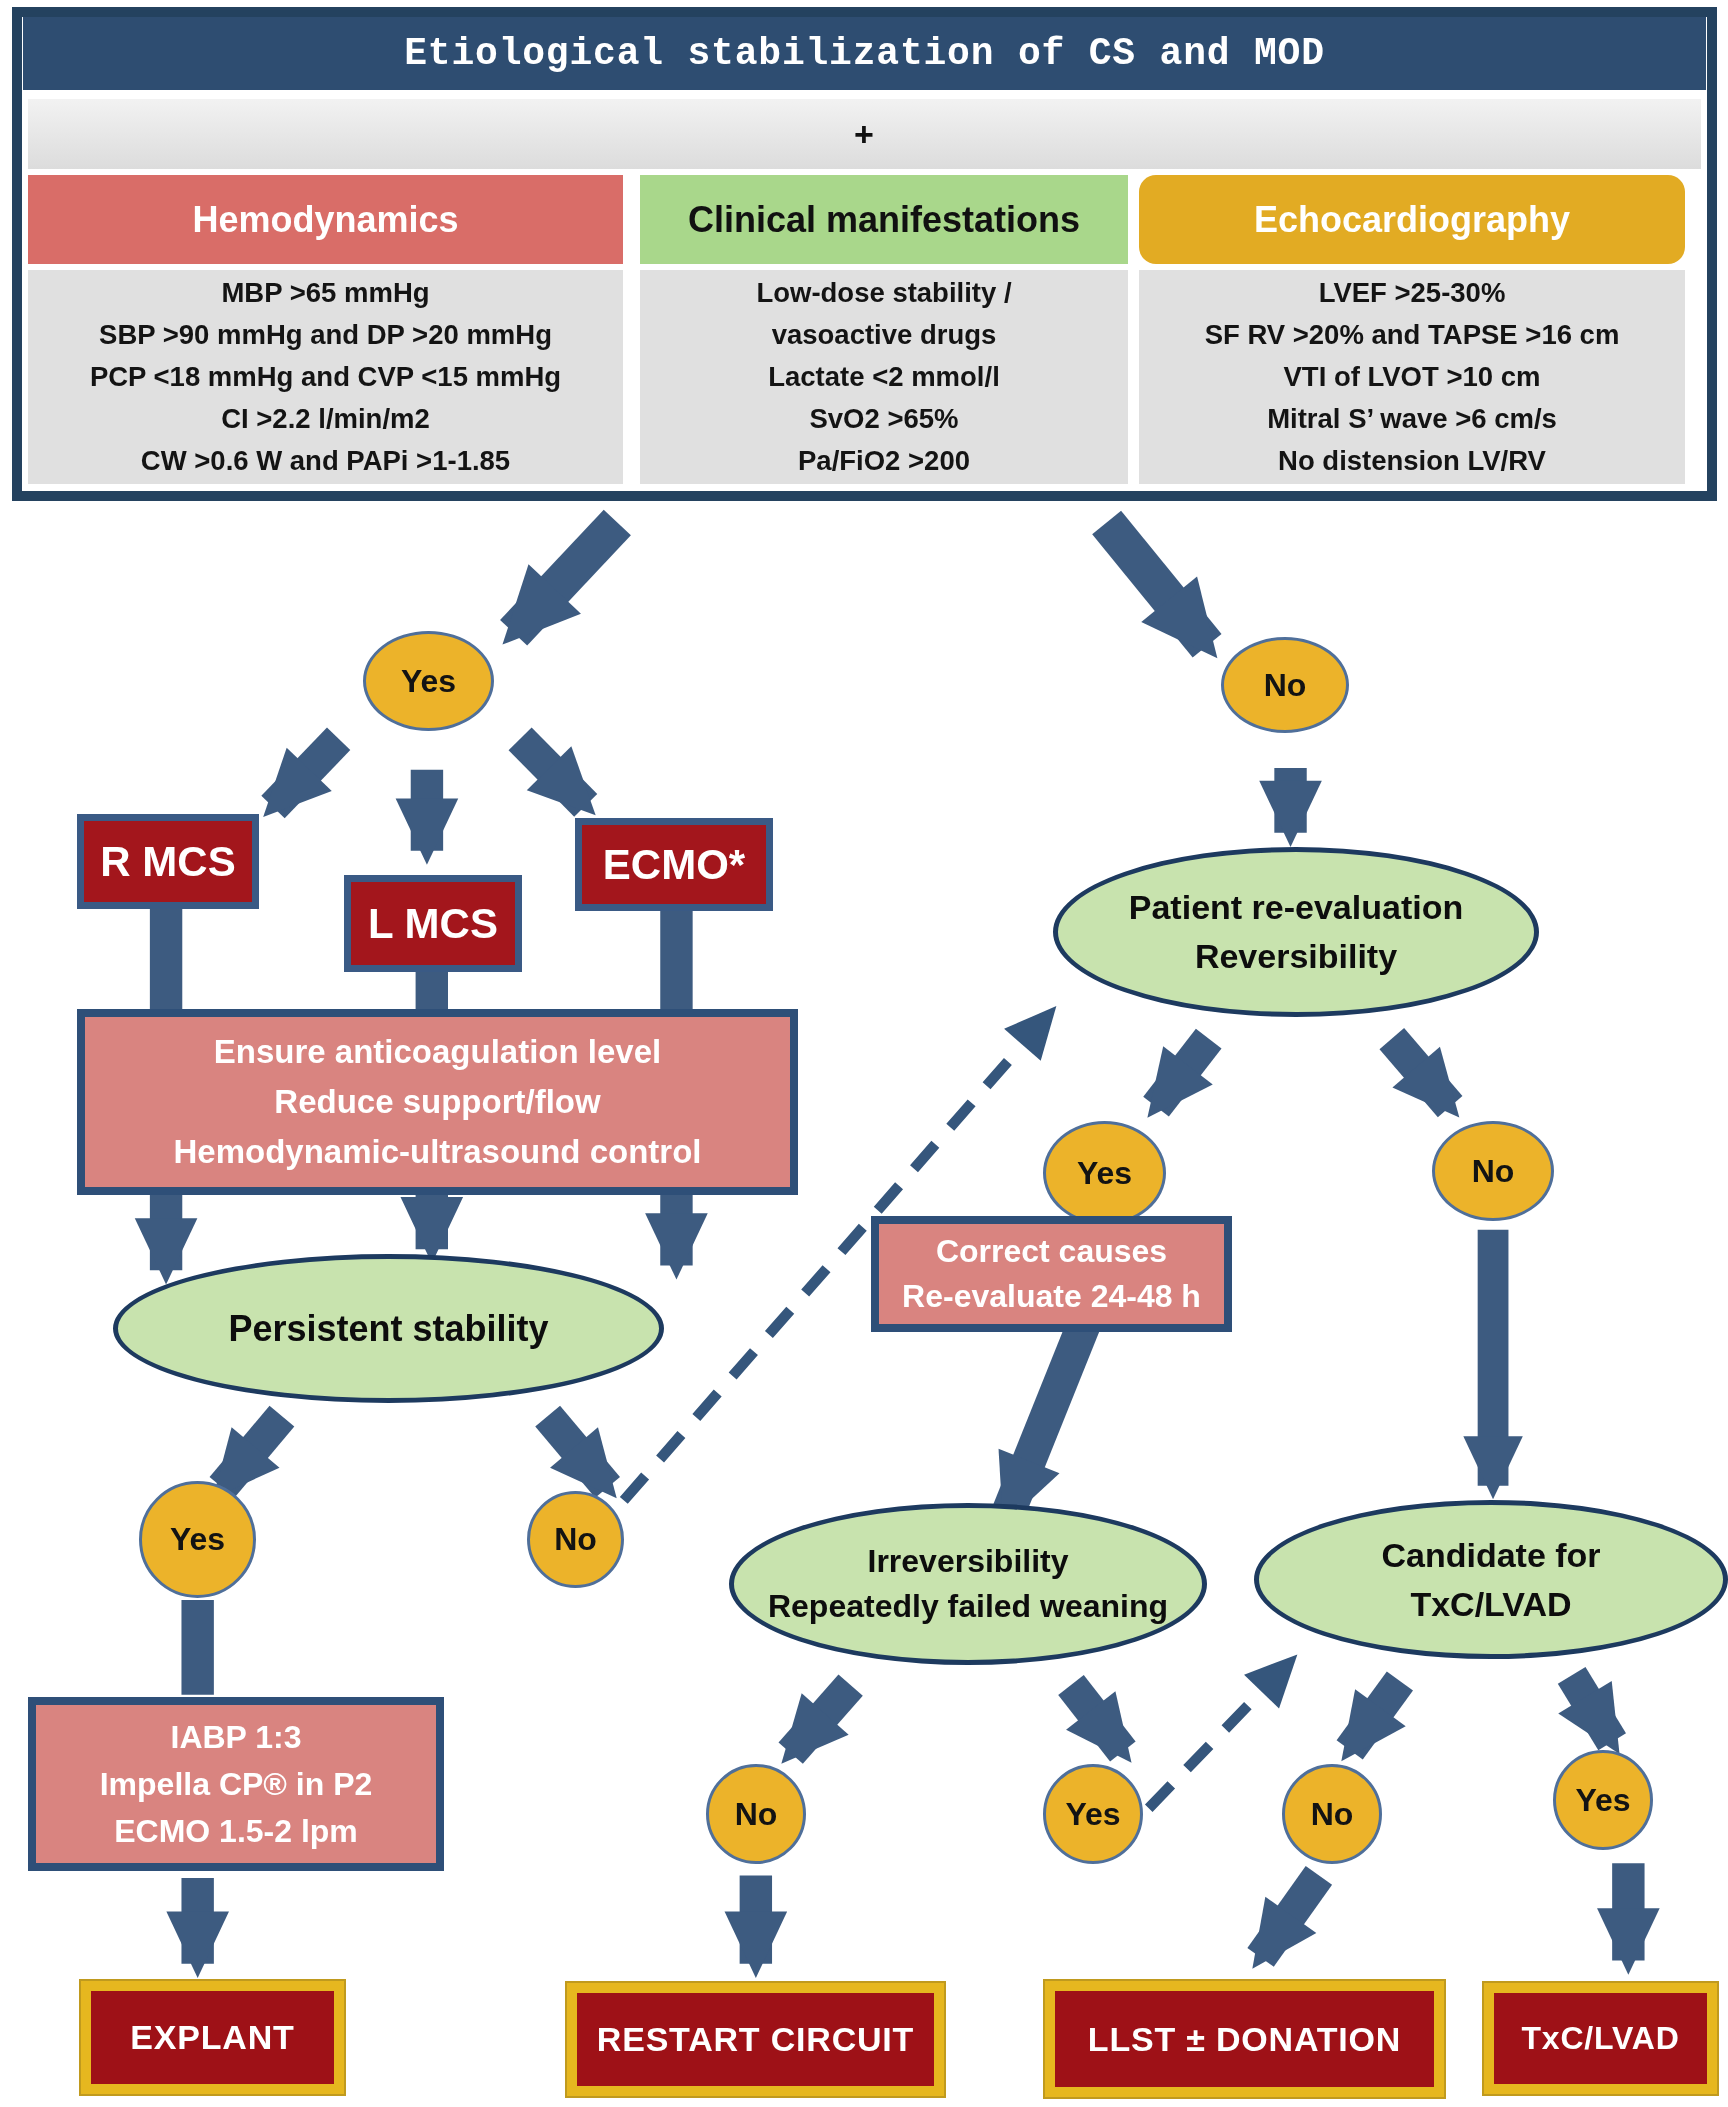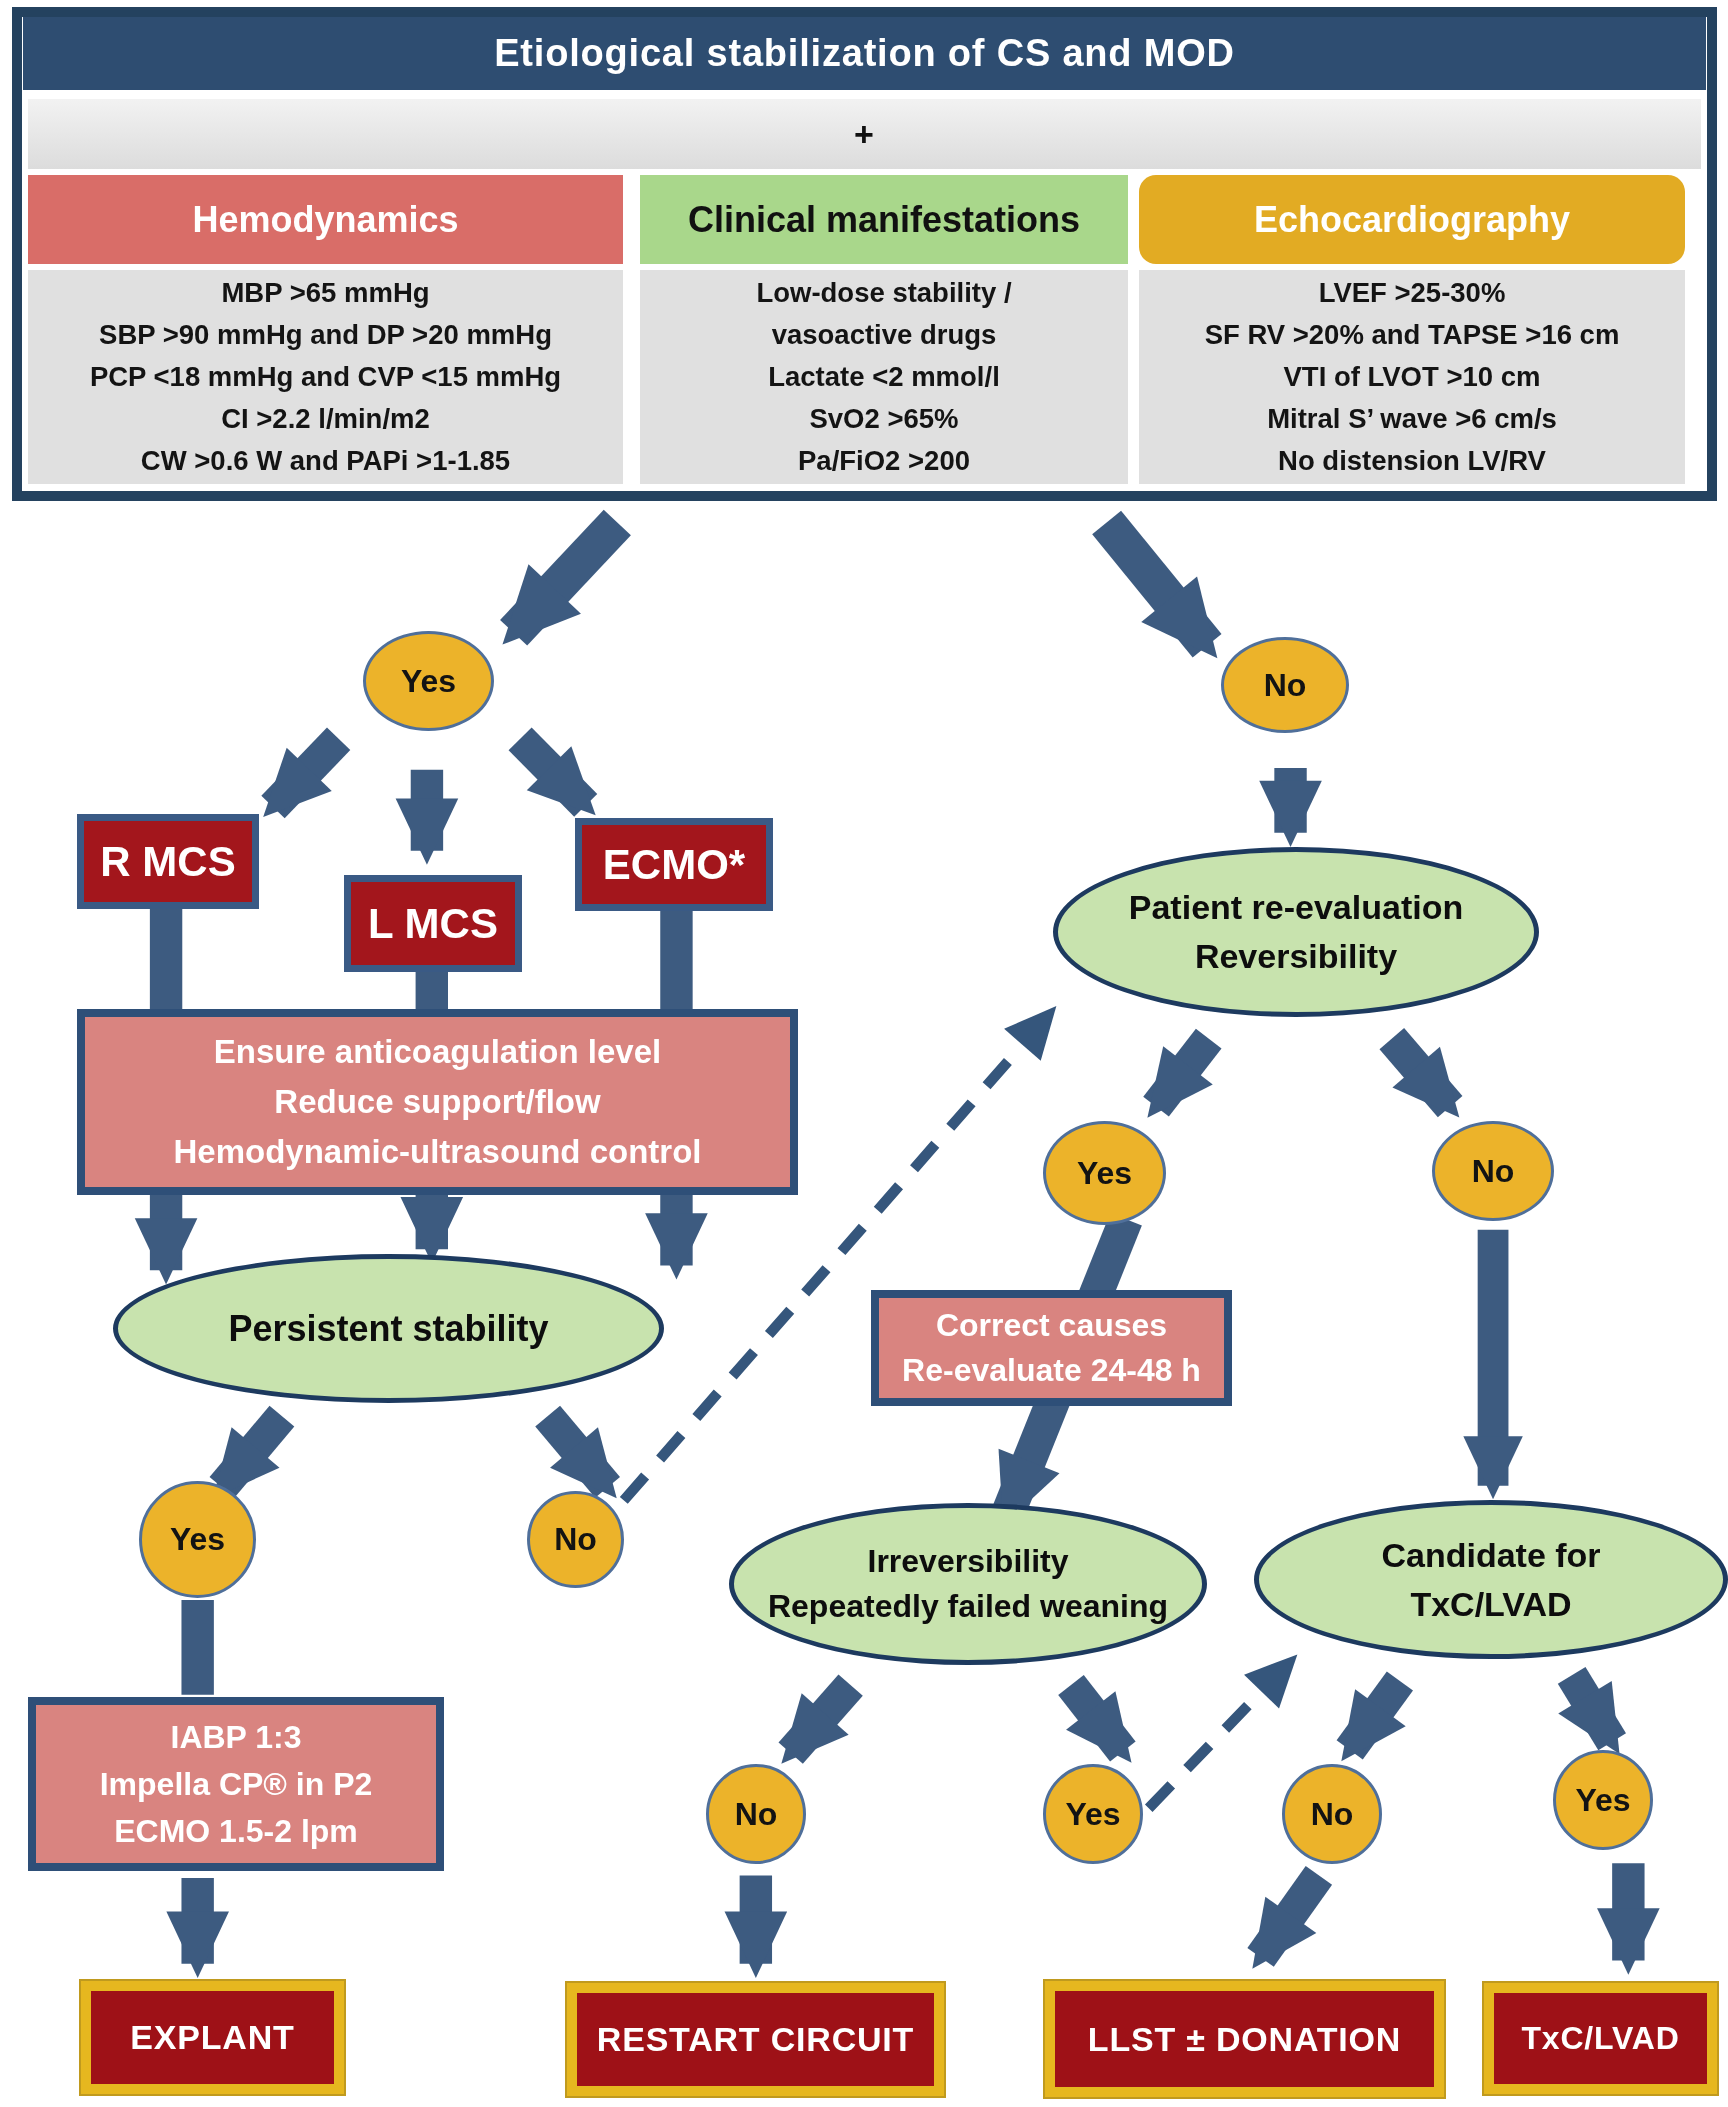--- a/index.html
+++ b/index.html
@@ -85,21 +85,21 @@
       <line x1="1628" y1="2315" x2="1556" y2="2416" stroke-width="40" marker-end="url(#ah)"></line>
       <line x1="2010" y1="2300" x2="2010" y2="2420" stroke-width="40" marker-end="url(#ah)"></line>
     </g>
     <g stroke="#35567c" fill="none" stroke-dasharray="40 28">
       <line x1="770" y1="1852" x2="1295" y2="1252" stroke-width="13" marker-end="url(#ahd)"></line>
       <line x1="1418" y1="2232" x2="1592" y2="2052" stroke-width="13" marker-end="url(#ahd)"></line>
     </g>
   </svg>
 
   <div class="abs node tableFrame" style="left:12px;top:6.5px;width:1705px;height:494px;"></div>
-  <div class="abs node titleBand center" style="left:23px;top:17px;width:1683px;height:73px;">
+  <div class="abs node titleBand center" style="left:23px;top:17px;width:1683px;height:73px;font-family:Liberation Mono, monospace;">
     <span>Etiological stabilization of CS and MOD</span>
   </div>
   <div class="abs node plusStrip center" style="left:27.5px;top:99px;width:1673px;height:70px;">
     <span>+</span>
   </div>
 
   <div class="abs node colHead red center" style="left:28px;top:175px;width:595px;height:89px;">
     <span>Hemodynamics</span>
   </div>
   <div class="abs node colHead green center" style="left:640px;top:175px;width:488px;height:89px;">
@@ -180,21 +180,21 @@
 
   <div class="abs node greenEllipse center" style="left:113px;top:1254px;width:551px;height:149px;font-size:36px;">
     <span>Persistent stability</span>
   </div>
 
   <div class="abs node greenEllipse colbody" style="left:1053px;top:847px;width:486px;height:170px;text-align:center;">
     <div>Patient re-evaluation</div>
     <div>Reversibility</div>
   </div>
 
-  <div class="abs node pinkBox colbody" style="left:871px;top:1290px;width:361px;height:116px;text-align:center;font-size:32px;line-height:45px;">
+  <div class="abs node pinkBox colbody" style="left:871px;top:1216px;width:361px;height:116px;text-align:center;font-size:32px;line-height:45px;">
     <div>Correct causes</div>
     <div>Re-evaluate 24-48 h</div>
   </div>
 
   <div class="abs node greenEllipse colbody" style="left:729px;top:1503px;width:478px;height:162px;text-align:center;font-size:32px;line-height:45px;">
     <div>Irreversibility</div>
     <div>Repeatedly failed weaning</div>
   </div>
 
   <div class="abs node greenEllipse colbody" style="left:1254px;top:1500px;width:474px;height:159px;text-align:center;font-size:34px;line-height:49px;">

